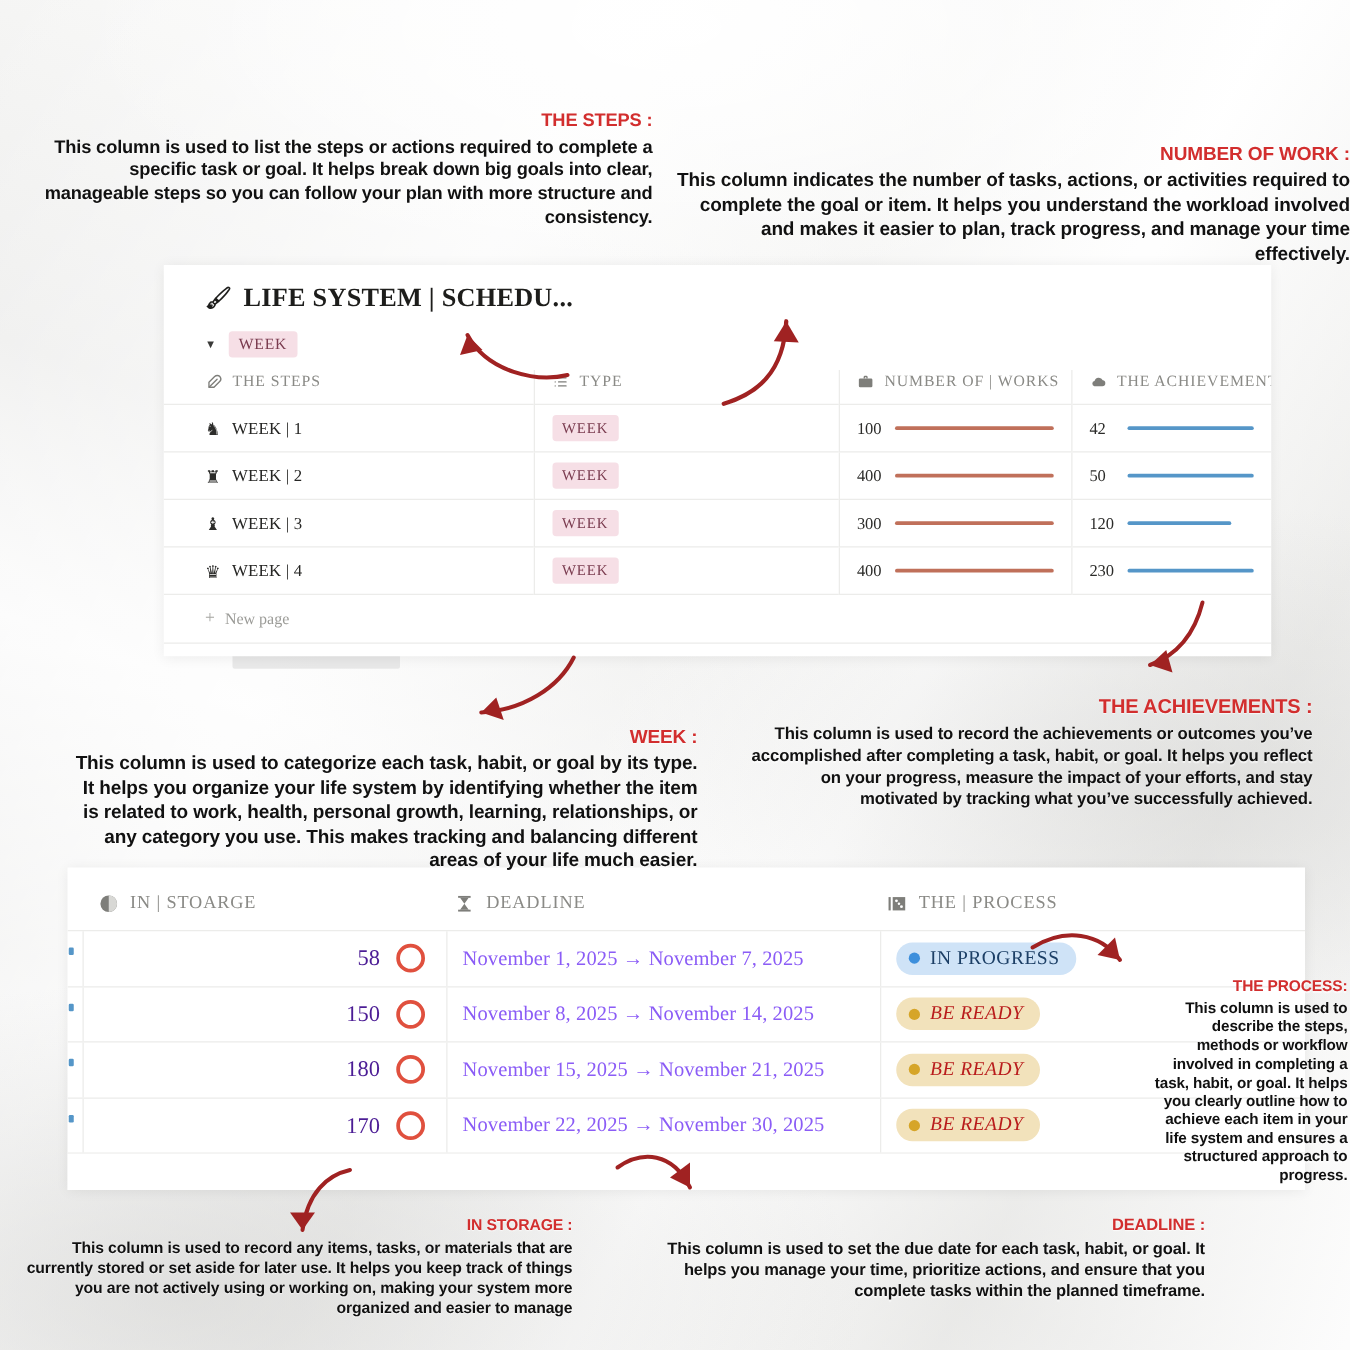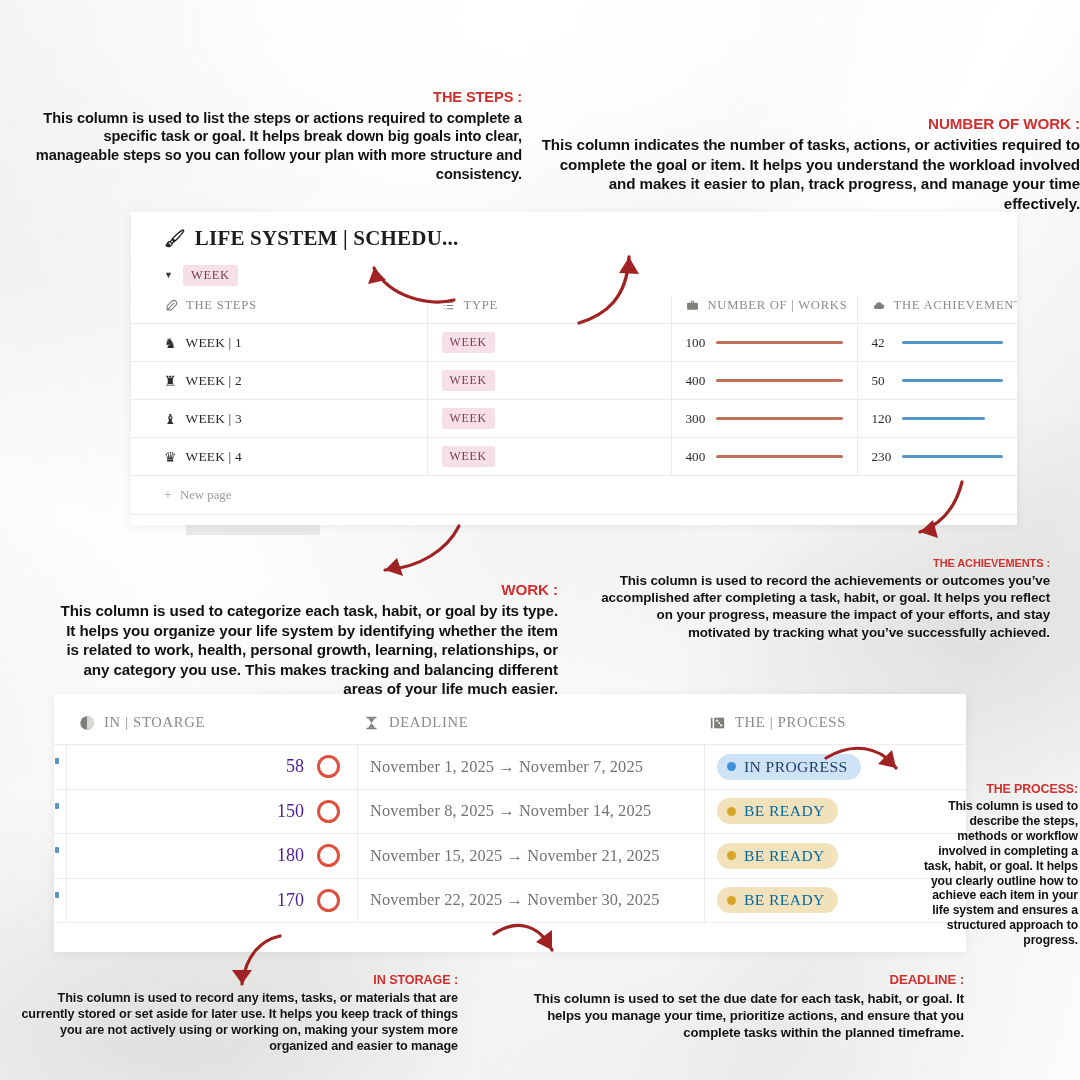--- a/index.html
+++ b/index.html
@@ -53,21 +53,21 @@
   #note-steps        { left: 28px;  top: 88px;  width: 494px; font-size: 14.6px; }
   #note-steps .note-title { font-size: 14.6px; }
 
   #note-work         { left: 540px; top: 114px; width: 540px; font-size: 15.2px; }
   #note-work .note-title { font-size: 15.2px; }
 
   #note-type         { left: 52px;  top: 580px; width: 506px; font-size: 15.2px; }
   #note-type .note-title { font-size: 15.2px; }
 
   #note-achv         { left: 598px; top: 556px; width: 452px; font-size: 13.4px; }
-  #note-achv .note-title { font-size: 11px; }
+  #note-achv .note-title { font-size: 16px; }
 
   #note-process      { left: 918px; top: 782px; width: 160px; font-size: 12.2px; line-height: 1.22; }
   #note-process .note-title { font-size: 12.4px; }
 
   #note-storage      { left: 2px;   top: 972px; width: 456px; font-size: 12.6px; }
   #note-storage .note-title { font-size: 12.6px; }
 
   #note-deadline     { left: 498px; top: 972px; width: 466px; font-size: 13.2px; }
   #note-deadline .note-title { font-size: 13.2px; }
 
@@ -172,21 +172,21 @@
   .footer-row {
     border-top: 1px solid #ececea;
     height: 44px;
     position: relative;
   }
 
   
   #table-bottom {
     position: absolute;
     left: 54px; top: 694px;
-    width: 912px; height: 258px;
+    width: 990px; height: 258px;
     background: #ffffff;
     box-shadow: 0 1px 10px rgba(0,0,0,.07);
     z-index: 5;
     overflow: hidden;
   }
   #table-bottom .b-head {
     display:flex;
     padding: 20px 0 13px 0;
     border-bottom: 1px solid #ececea;
   }
@@ -194,28 +194,28 @@
   .b-h .hdr-ico { width:17px; height:17px; flex:0 0 17px; }
 
   .b-row { display:flex; border-bottom:1px solid #ececea; height: 43.5px; }
   .b-row:last-child { border-bottom: 1px solid #ececea; }
   .b-stub { width: 12px; flex:0 0 12px; border-right:1px solid #ececea; position:relative; }
   .b-stub .tick { position:absolute; left:1px; top:13px; width:4px; height:6px; background:#5596c8; border-radius:1px; }
   .b-storage { flex: 0 0 273px; display:flex; align-items:center; justify-content:flex-end; gap:13px; padding-right:17px; border-right:1px solid #ececea; }
   .b-num { font-family:"Liberation Serif", serif; font-size:18px; color:#4c1d95; }
   .ring { width:23px; height:23px; border-radius:50%; border:3px solid #e0503e; box-sizing:border-box; }
   .b-deadline { flex: 0 0 334px; display:flex; align-items:center; padding-left:12px; border-right:1px solid #ececea;
-                font-family:"Liberation Serif", serif; font-size:16.4px; color:#737373; letter-spacing:.1px; white-space:nowrap; }
+                font-family:"Liberation Serif", serif; font-size:16.4px; color:#8b5cf6; letter-spacing:.1px; white-space:nowrap; }
   .b-process { flex: 1 1 auto; display:flex; align-items:center; padding-left:12px; }
   .pill { display:inline-flex; align-items:center; gap:8px; padding:4px 13px 4px 10px; border-radius:13px;
           font-family:"Liberation Serif", serif; font-size:15.6px; letter-spacing:.4px; }
   .pill .dot { width:9px; height:9px; border-radius:50%; }
   .pill.inprogress { background:#cfe3f7; color:#1c3f66; }
   .pill.inprogress .dot { background:#3d8fdc; }
-  .pill.beready { background:#f2e2bb; color:#0369a1; }
+  .pill.beready { background:#f2e2bb; color:#b91c1c;font-style:italic; }
   .pill.beready .dot { background:#d6a528; }
   .b-tail { height: 37px; background:#fff; }
 
   
   #ghost-strip {
     position:absolute; left:186px; top:523px; width:134px; height:12px;
     background: rgba(226,226,226,.75);
     border-radius: 2px;
     z-index: 4;
   }
@@ -229,21 +229,21 @@
   <span class="note-title">THE STEPS  :</span>
   <span>This column is used to list the steps or actions required to complete a specific task or goal. It helps break down big goals into clear, manageable steps so you can follow your plan with more structure and consistency.</span>
 </div>
 
 <div class="note" id="note-work">
   <span class="note-title">NUMBER OF WORK :</span>
   <span>This column indicates the number of tasks, actions, or activities required to complete the goal or item. It helps you understand the workload involved and makes it easier to plan, track progress, and manage your time effectively.</span>
 </div>
 
 <div class="note" id="note-type">
-  <span class="note-title">WORK  :</span>
+  <span class="note-title">WEEK  :</span>
   <span>This column is used to categorize each task, habit, or goal by its type. It helps you organize your life system by identifying whether the item is related to work, health, personal growth, learning, relationships, or any category you use. This makes tracking and balancing different areas of your life much easier.</span>
 </div>
 
 <div class="note" id="note-achv">
   <span class="note-title">THE ACHIEVEMENTS :</span>
   <span>This column is used to record the achievements or outcomes you’ve accomplished after completing a task, habit, or goal. It helps you reflect on your progress, measure the impact of your efforts, and stay motivated by tracking what you’ve successfully achieved.</span>
 </div>
 
 <div class="note" id="note-process">
   <span class="note-title">THE PROCESS:</span>

